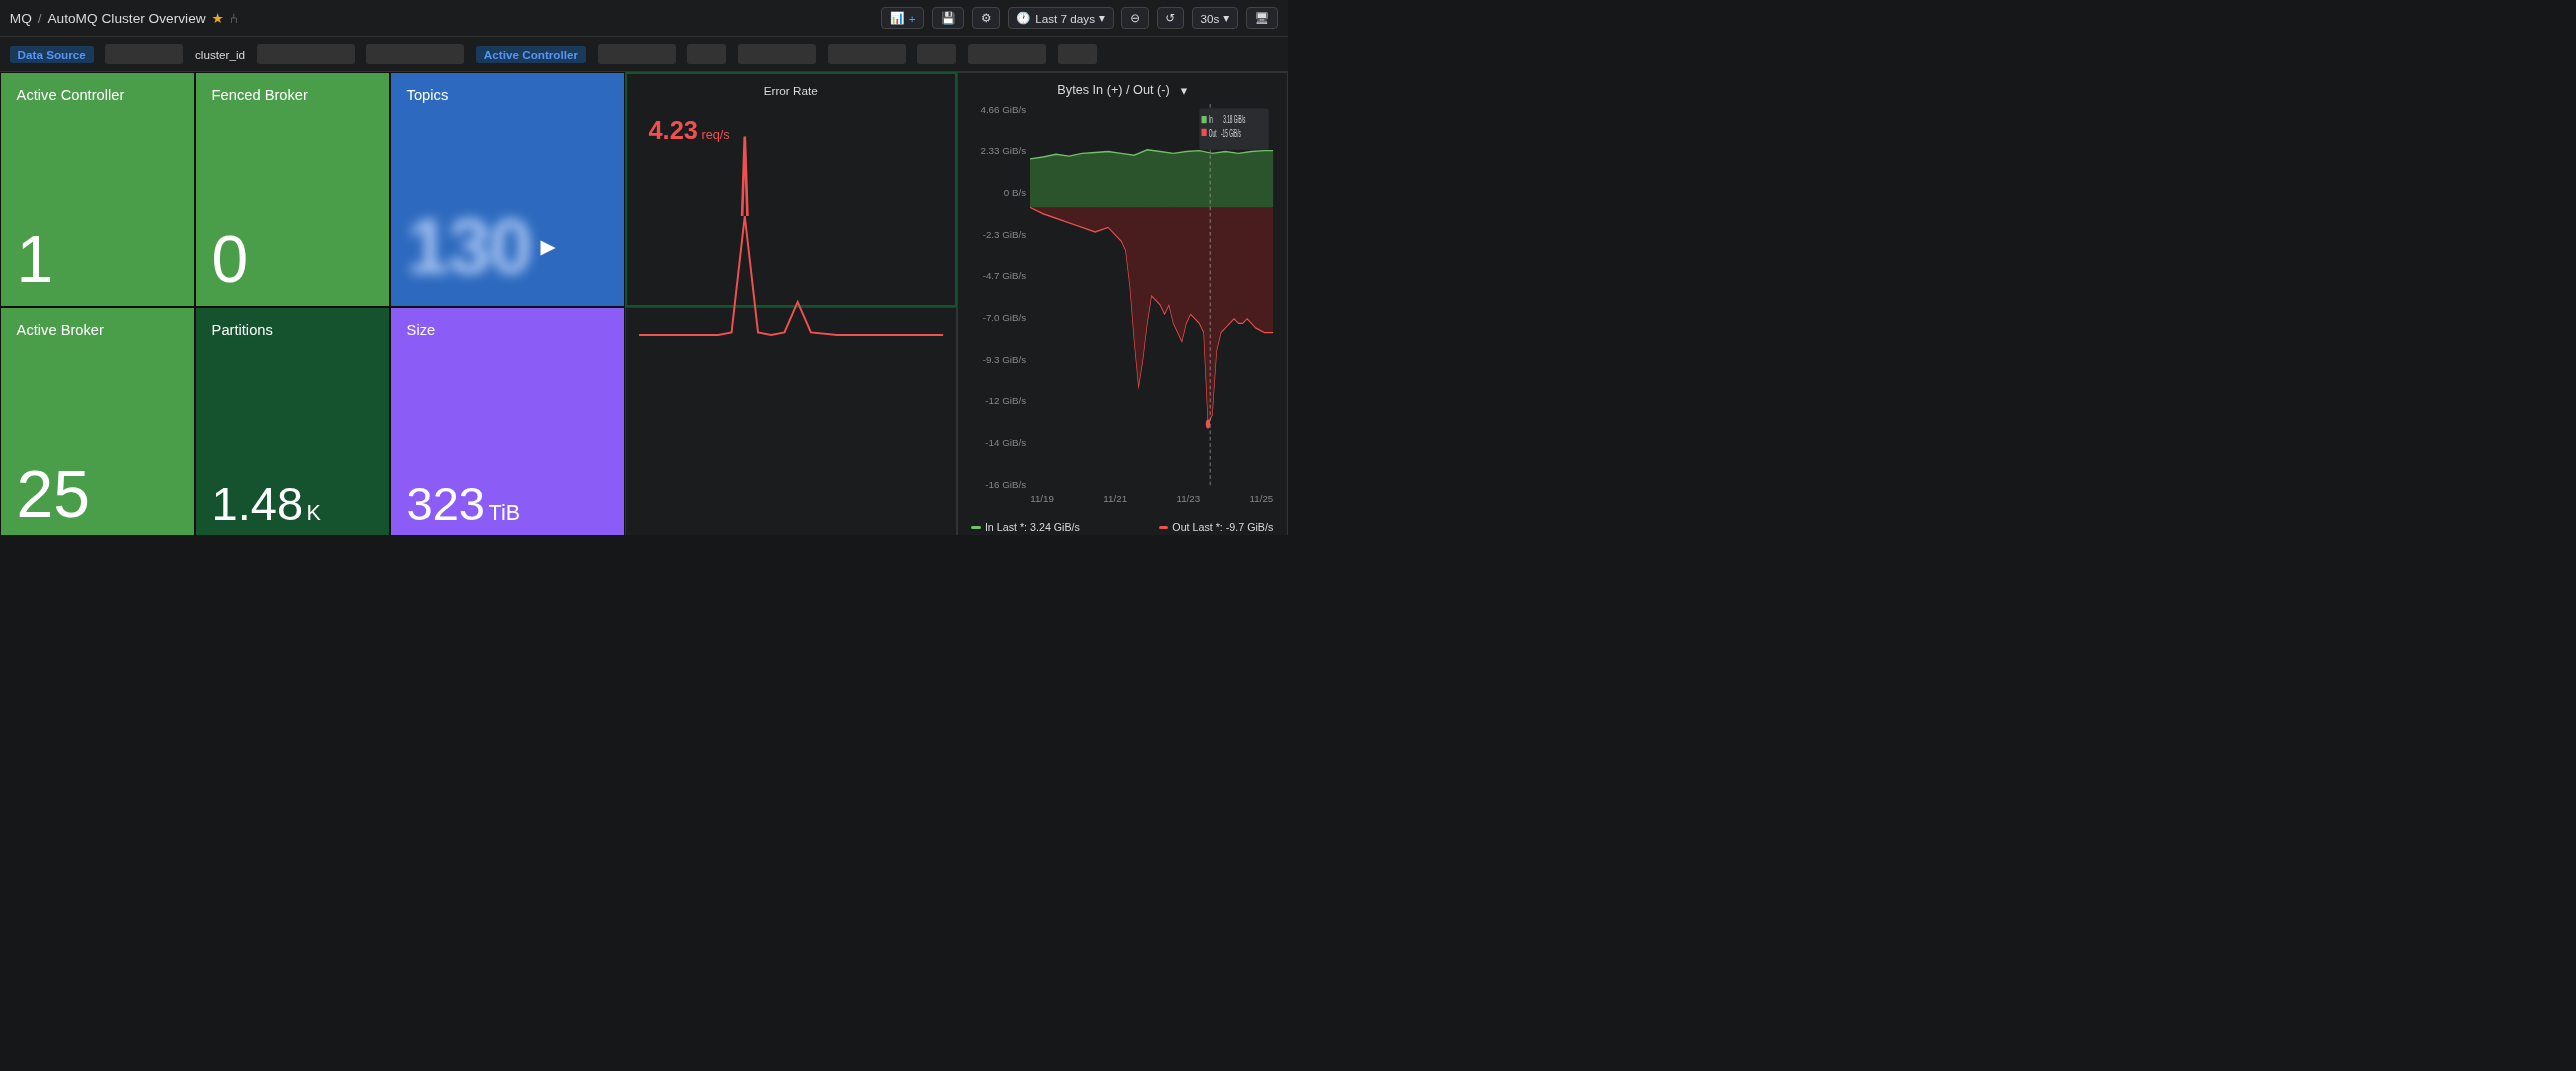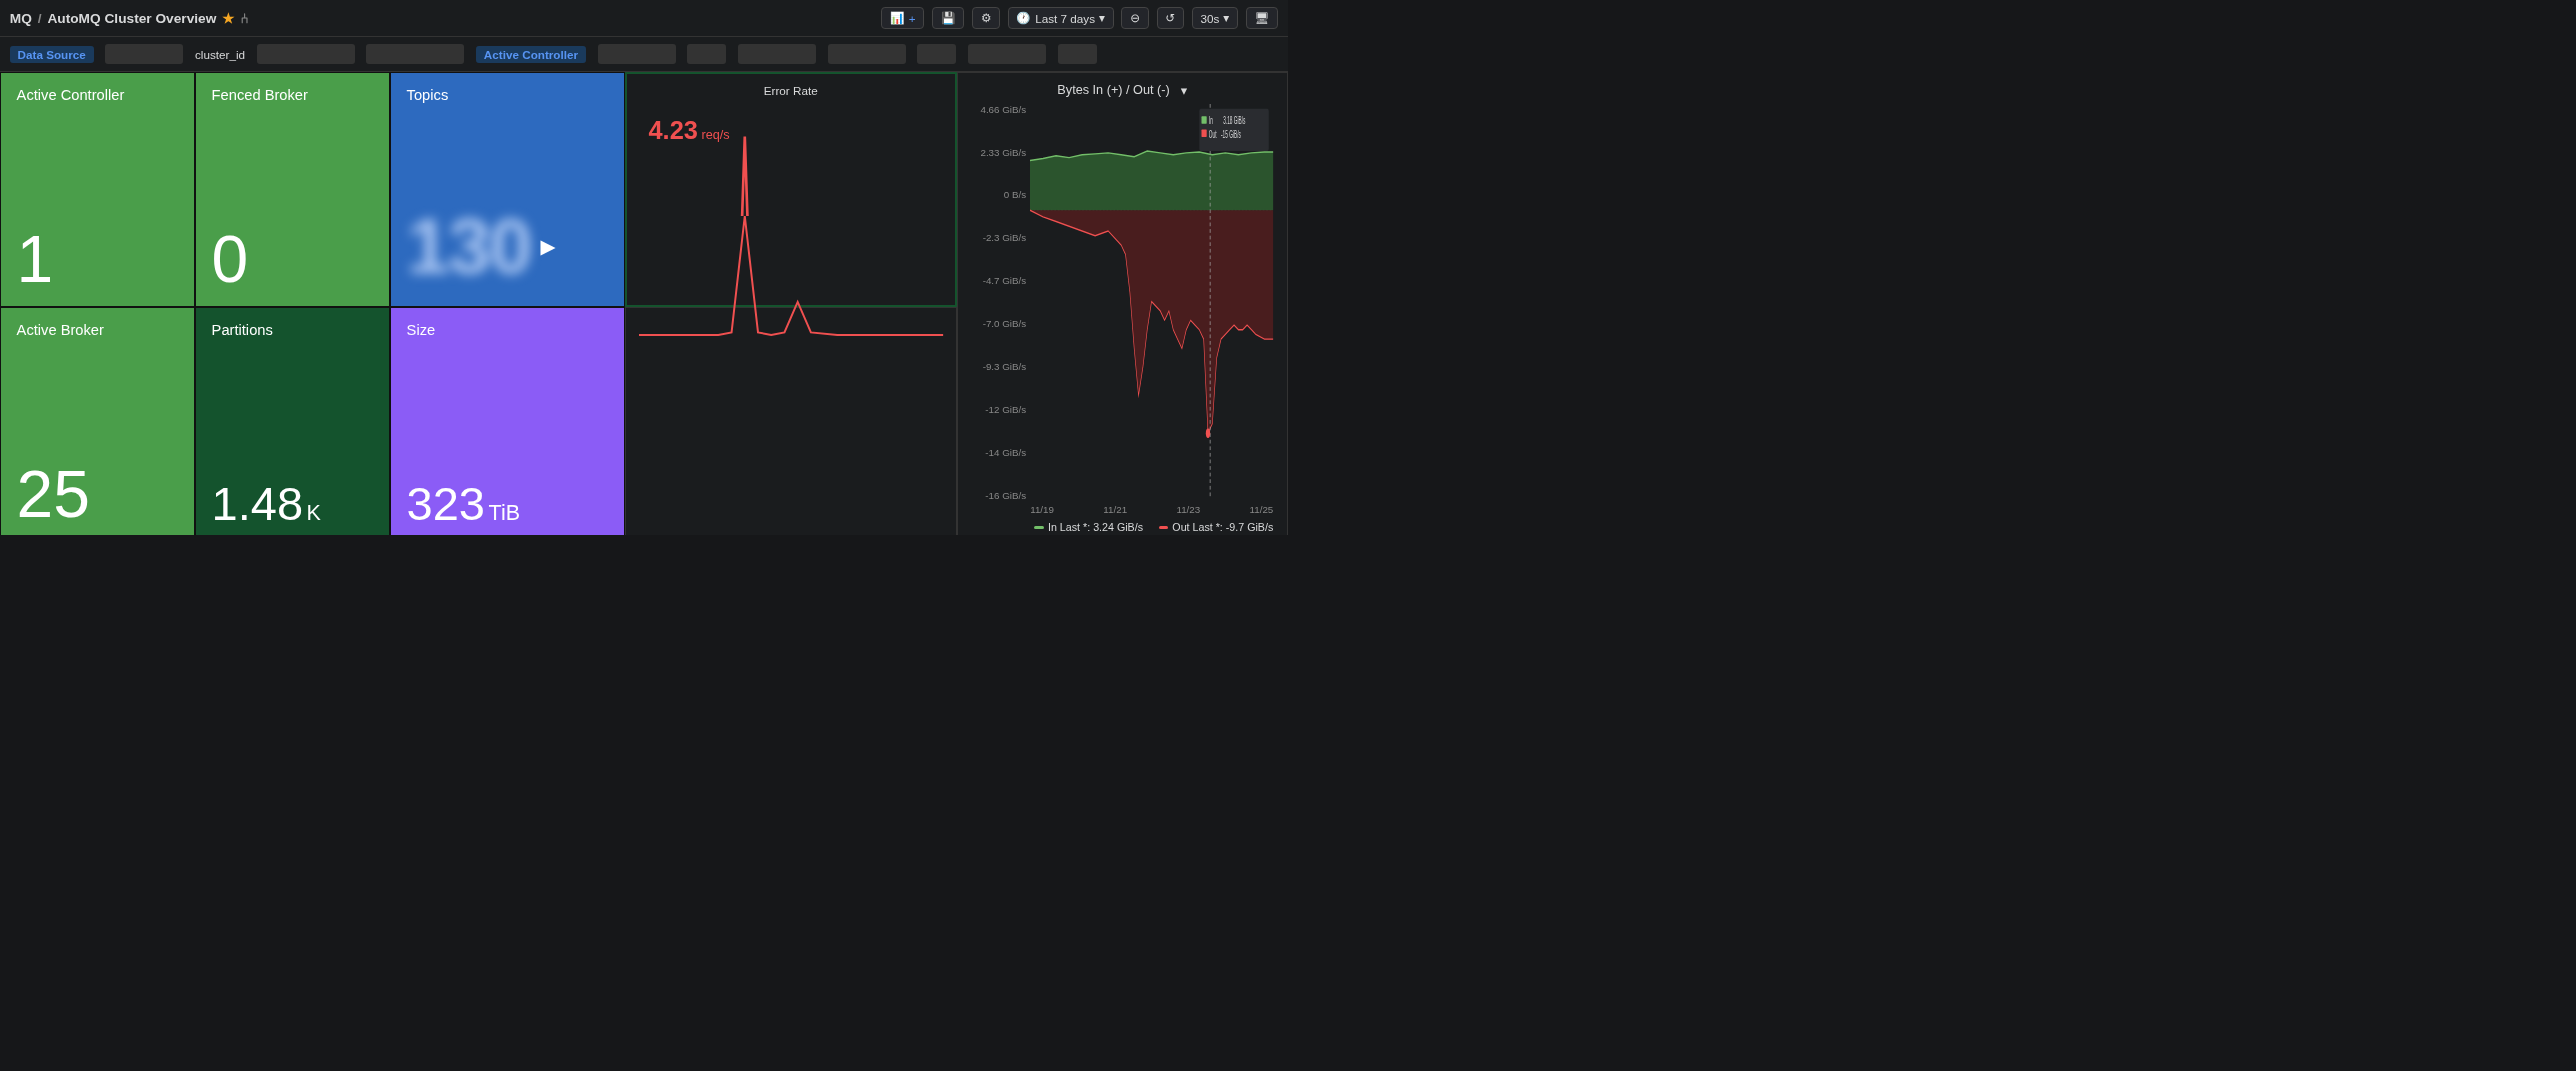--- a/index.html
+++ b/index.html
@@ -22,21 +22,20 @@
       height: 37px;
       padding: 0 9.8px;
       gap: 7.8px;
     }
     .topbar-title {
       font-size: 13.7px;
       color: #d8d9da;
       display: flex;
       align-items: center;
       gap: 5.9px;
-      font-weight: bold;
     }
     .topbar-title .sep { color: #888; }
     .topbar-title .star { color: #f5a623; }
     .topbar-spacer { flex: 1; }
     .topbar-btn {
       background: #23252a;
       border: 1px solid #444;
       border-radius: 3.9px;
       color: #d8d9da;
       padding: 2.9px 7.8px;
@@ -205,22 +204,22 @@
       justify-content: center;
       gap: 11px;
     }
     .chart-body {
       flex: 1;
       position: relative;
     }
     .chart-legend {
       display: flex;
       gap: 15.6px;
-      justify-content: flex-end;
-      margin-top: 1px;
+      justify-content: space-between;
+      margin-top: 12px;
       font-size: 10.7px;
     }
     .legend-item {
       display: flex;
       align-items: center;
       gap: 3.9px;
     }
     .legend-dot {
       width: 9.8px;
       height: 2.9px;

